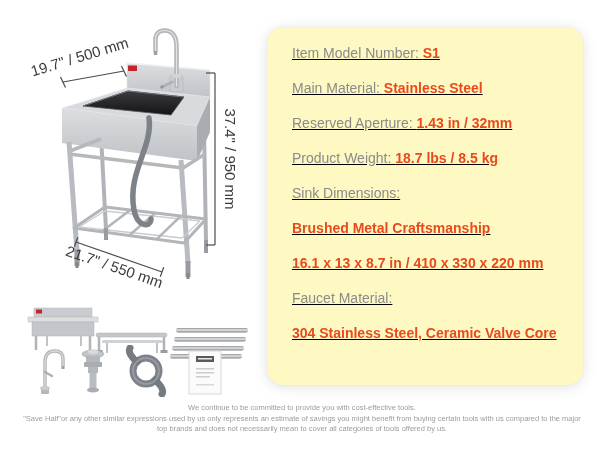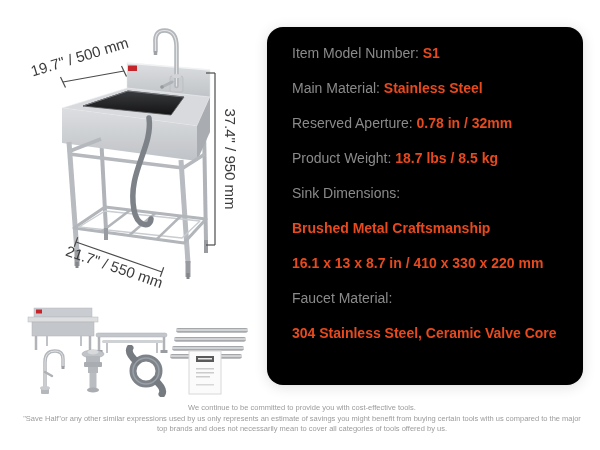--- a/index.html
+++ b/index.html
@@ -7,21 +7,21 @@
     width:600px;height:450px;position:relative;overflow:hidden;
     background:#ffffff;
     font-family:"Liberation Sans", sans-serif;
   }
   
   .fig{position:absolute;}
   #main-figure{left:0;top:25;}
   
   .card{
     position:absolute;left:267px;top:27px;width:316px;height:358px;
-    background:#000000;border-radius:16px;
+    background:#fef9c3;border-radius:16px;
     box-shadow:0 2px 14px rgba(0,0,0,0.12), 0 0 2px rgba(0,0,0,0.05);
     box-sizing:border-box;padding:8px 0 0 25px;text-decoration:underline;
   }
   .spec-row{
     height:35px;display:flex;align-items:center;
     font-size:14px;white-space:pre;
   }
   .spec-row .lbl{color:#8a8a8a;font-weight:400;}
   .spec-row .val{color:#e8491d;font-weight:700;text-align:center;}
   
@@ -198,21 +198,21 @@
   <rect x="13" y="9" width="14" height="1.5" fill="#e8e8e8"></rect>
   <rect x="11" y="19" width="18" height="1.5" fill="#cccccc"></rect>
   <rect x="11" y="23" width="18" height="1.5" fill="#cccccc"></rect>
   <rect x="11" y="27" width="14" height="1.5" fill="#cccccc"></rect>
   <rect x="11" y="35" width="18" height="1.5" fill="#d8d8d8"></rect>
 </svg>
 
 <div class="card">
   <div class="spec-row"><span class="lbl">Item Model Number: </span><span class="val">S1</span></div>
   <div class="spec-row"><span class="lbl">Main Material: </span><span class="val">Stainless Steel</span></div>
-  <div class="spec-row"><span class="lbl">Reserved Aperture: </span><span class="val">0.78 in / 32mm</span></div>
+  <div class="spec-row"><span class="lbl">Reserved Aperture: </span><span class="val">1.43 in / 32mm</span></div>
   <div class="spec-row"><span class="lbl">Product Weight: </span><span class="val">18.7 lbs / 8.5 kg</span></div>
   <div class="spec-row"><span class="lbl">Sink Dimensions:</span><span class="val"></span></div>
   <div class="spec-row"><span class="lbl"></span><span class="val">Brushed Metal Craftsmanship</span></div>
   <div class="spec-row"><span class="lbl"></span><span class="val">16.1 x 13 x 8.7 in / 410 x 330 x 220 mm</span></div>
   <div class="spec-row"><span class="lbl">Faucet Material:</span><span class="val"></span></div>
   <div class="spec-row"><span class="lbl"></span><span class="val">304 Stainless Steel, Ceramic Valve Core</span></div>
 </div>
 
 <div class="footer">
   <div>We continue to be committed to provide you with cost-effective tools.</div>

